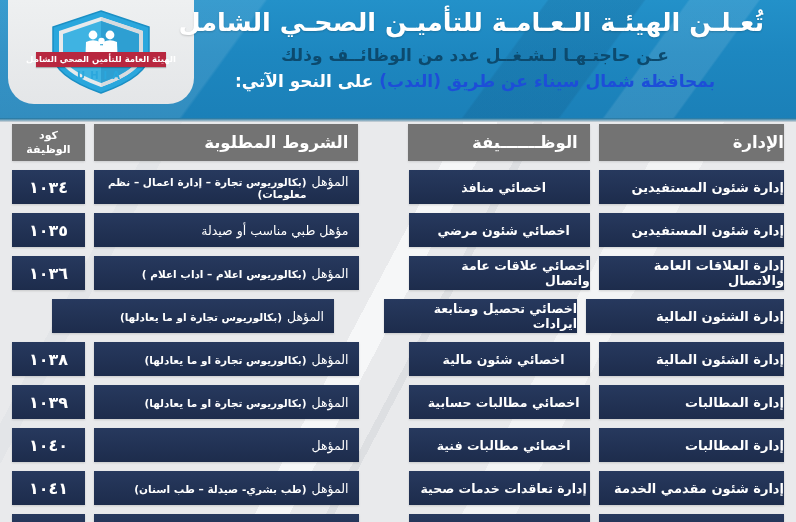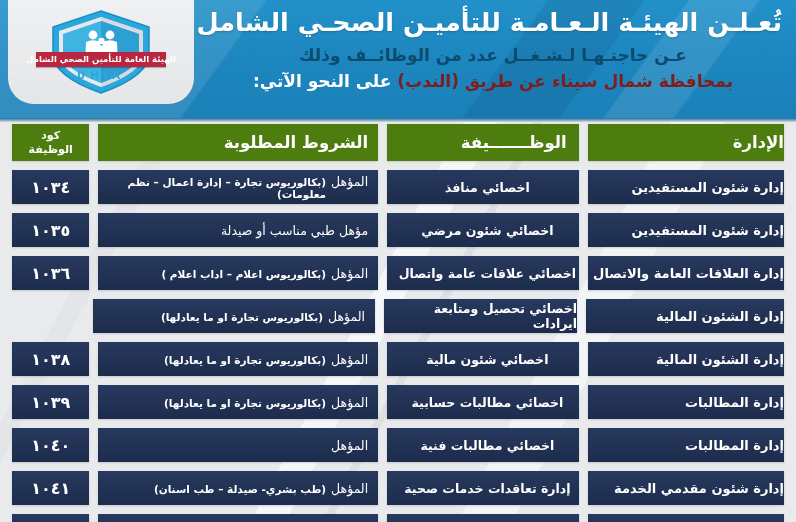--- a/index.html
+++ b/index.html
@@ -70,40 +70,40 @@
     letter-spacing:-.2px; line-height:1;
   }
   #logo-acronym {
     position:absolute; left:0; top:62px; width:118px;
     text-align:center; color:#2aa7dd;
     font-size:10px; font-weight:bold; letter-spacing:5px;
   }
 
   
   #headline {
-    position:absolute; top:4px; right:14px;
+    position:absolute; top:4px; right:32px;
     width:578px;
     text-align:center;
     direction:rtl;
   }
   .hl1 {
     color:#ffffff; font-weight:bold; font-size:25.5px;
     line-height:1.45; letter-spacing:.3px;
     text-shadow:0 1px 2px rgba(0,0,0,.18);
     white-space:nowrap;
   }
   .hl2 {
     color:#0c4a6e; font-weight:bold; font-size:17px;
     line-height:1.5; white-space:nowrap; margin-top:2px;
   }
   .hl3 {
     font-weight:bold; font-size:17px; line-height:1.5;
     white-space:nowrap; margin-top:1px; color:#ffffff;
   }
-  .hl3 .hi { color:#7f1d1d; }
+  .hl3 .hi { color:#1d4ed8; }
 
   
   #table {
     position:absolute; top:124px; left:0;
     width:796px;
     direction:rtl;
   }
   .row {
     display:flex;
     flex-direction:row;
@@ -113,27 +113,27 @@
   }
   .cell {
     display:flex; align-items:center;
     height:34px;
     color:#ffffff;
     font-weight:bold;
     overflow:hidden;
   }
   
   .c-dept { width:198px; justify-content:flex-start; }
-  .c-job  { width:193px; justify-content:center; }
+  .c-job  { width:193px; justify-content:center;margin-left:41px; }
   .c-req  { width:282px; justify-content:flex-start; padding-right:10px; }
   .c-code { width:78px;  justify-content:center; }
 
   
   .row.head .cell {
-    background:#4d7c0f;
+    background:#737373;
     height:37px;
     font-size:16.5px;
     box-shadow:0 1px 2px rgba(0,0,0,.12);
   }
   .row.head .c-dept { justify-content:flex-start; }
   .row.head .c-job  { justify-content:flex-start; padding-right:12px; }
   .row.head .c-req  { justify-content:flex-start; }
   .row.head .c-code {
     justify-content:center; text-align:center;
     font-size:11px; line-height:1.25;

